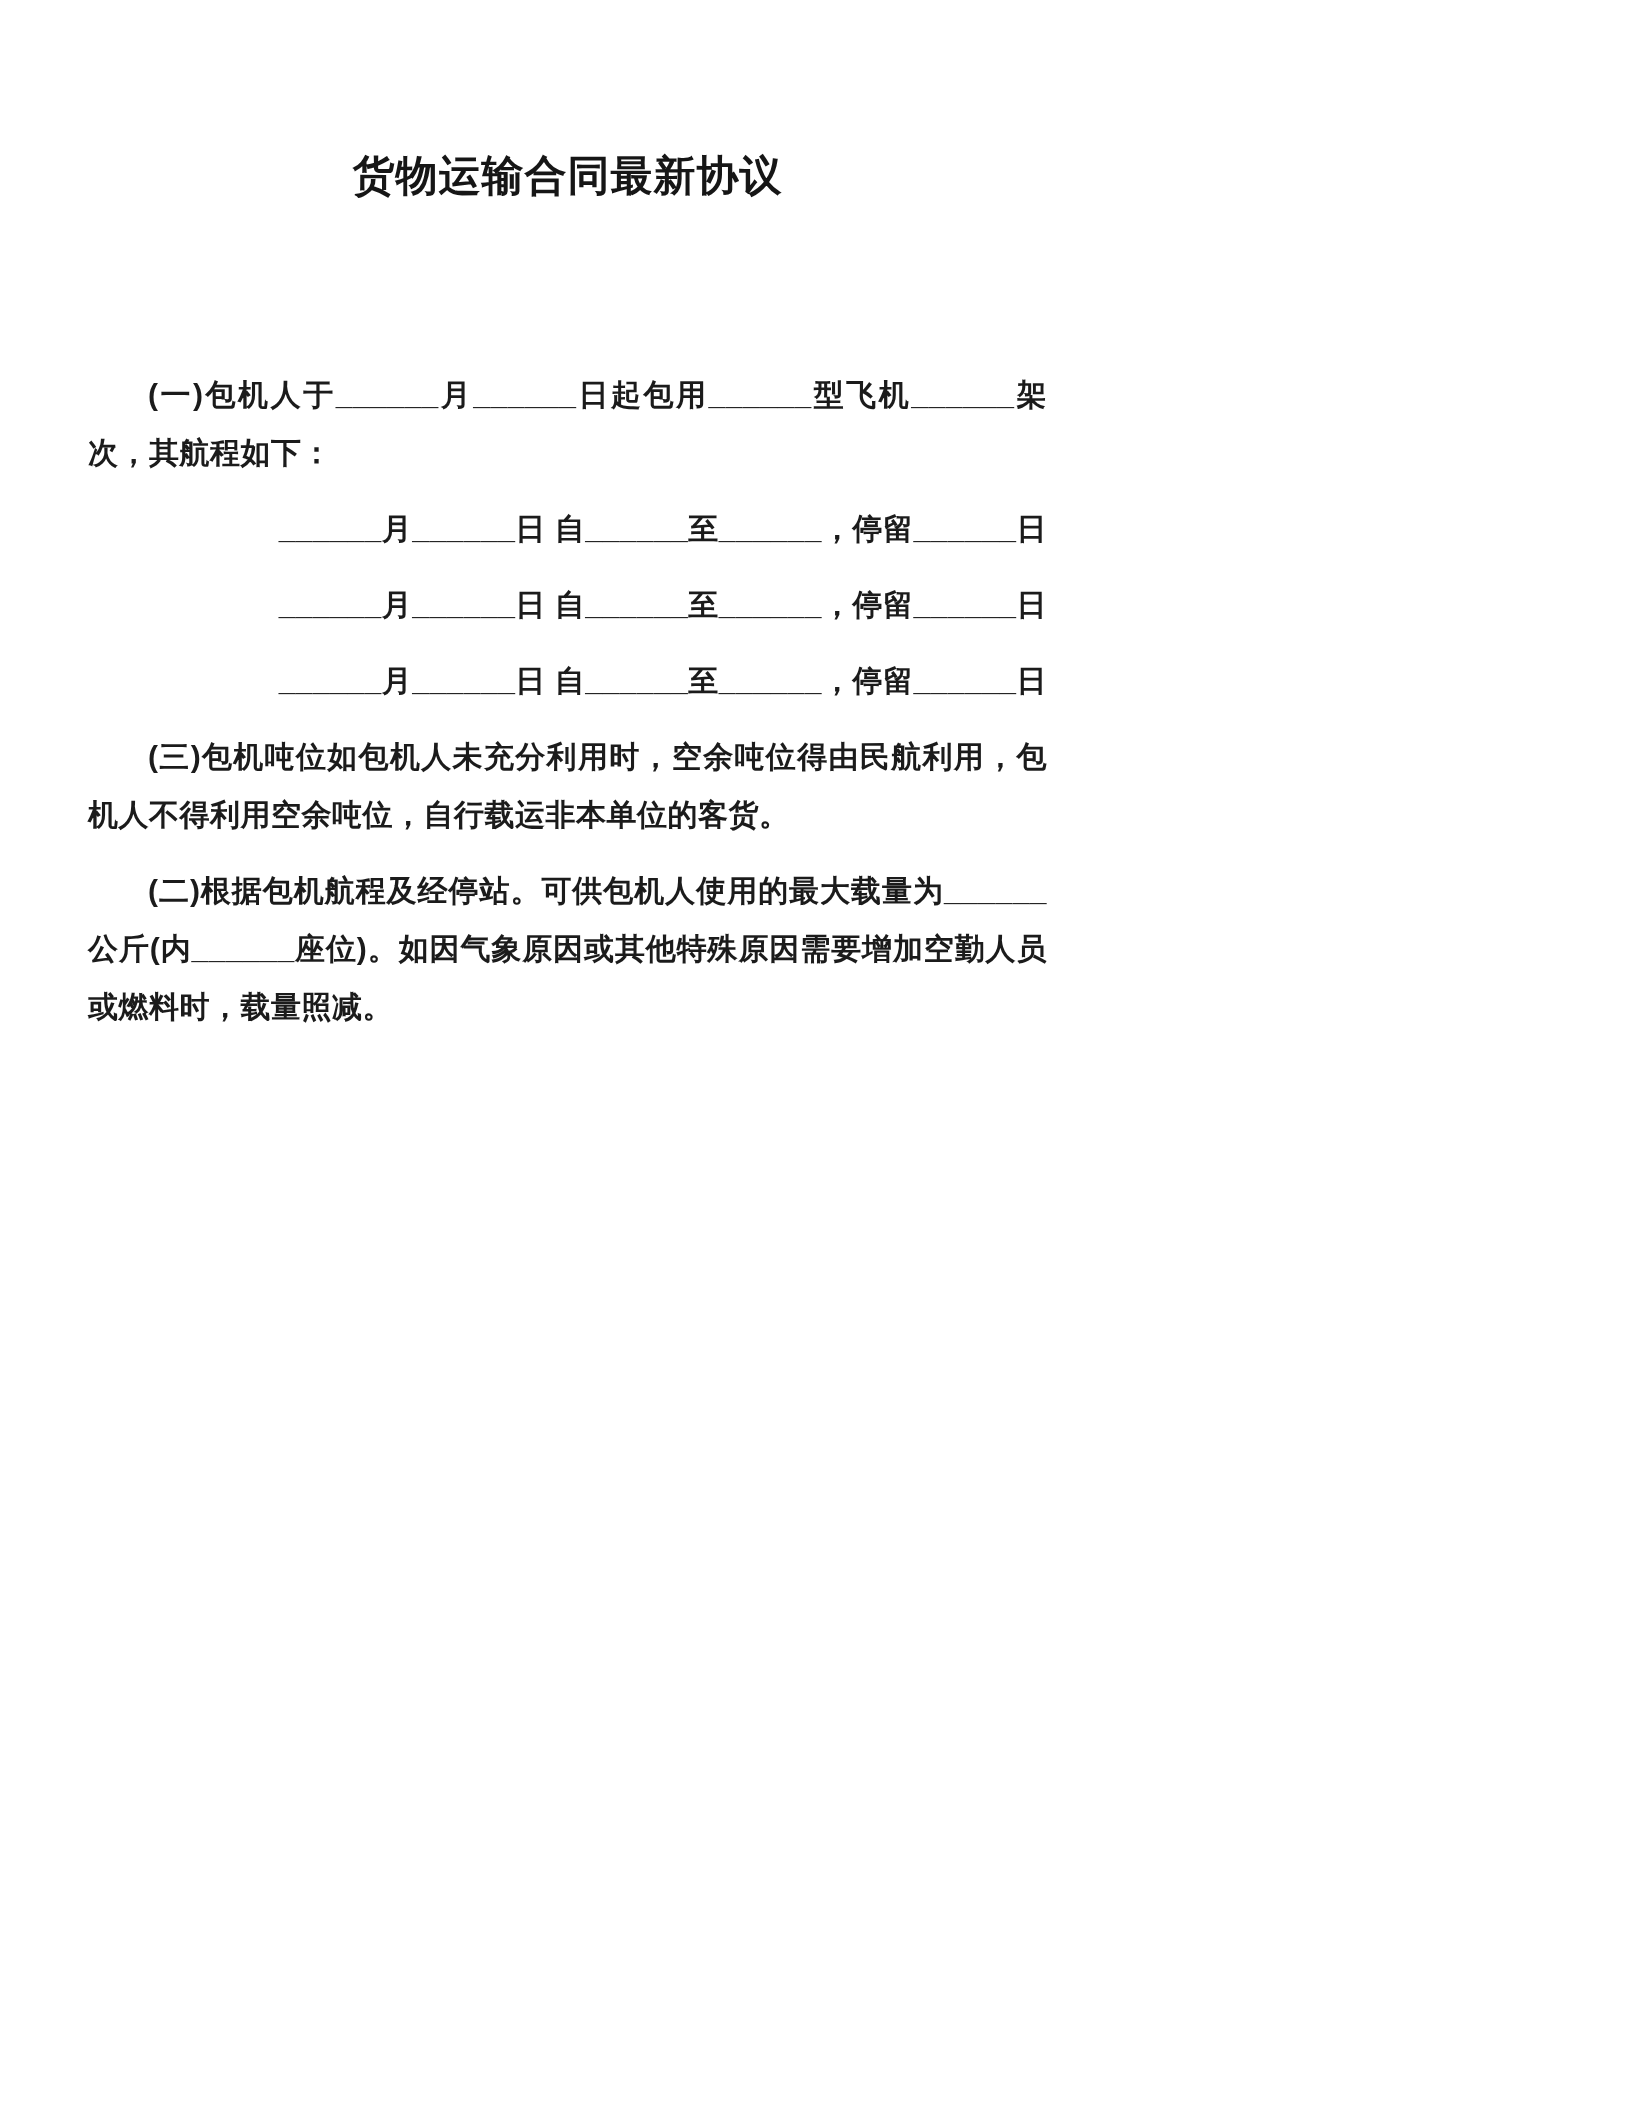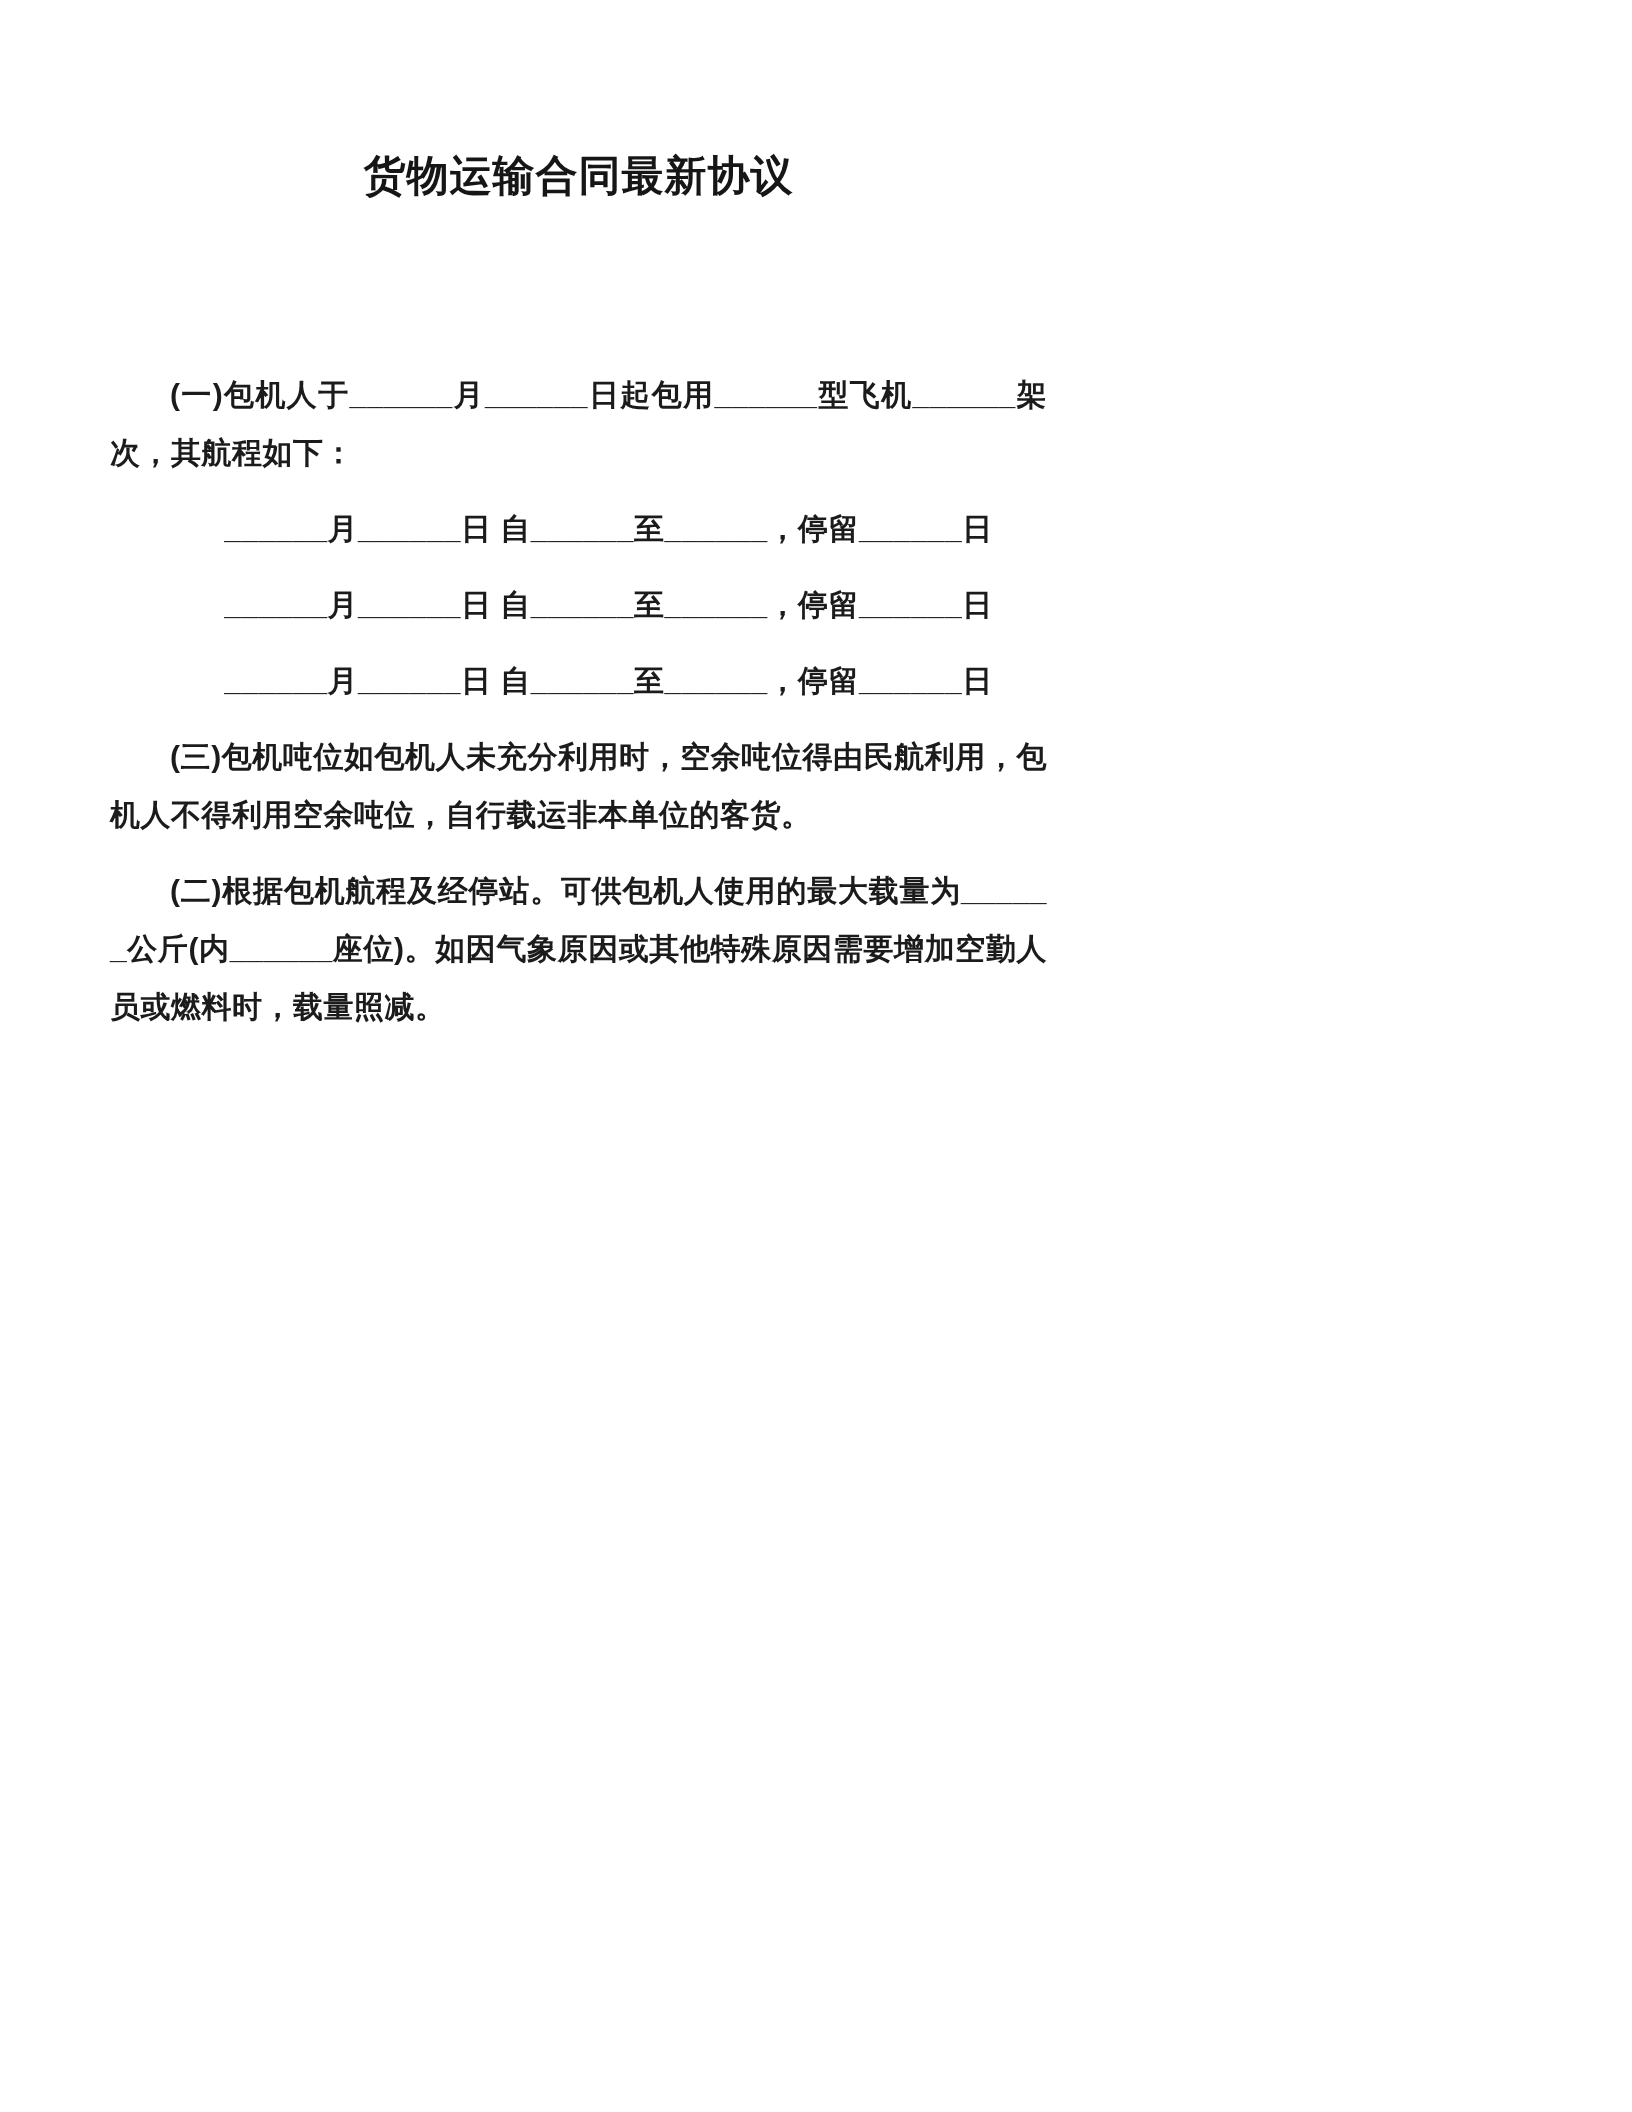--- a/index.html
+++ b/index.html
@@ -10,21 +10,21 @@
   body {
     width: 1632px;
     height: 2112px;
     font-family: "Liberation Sans", "DejaVu Sans", sans-serif;
     color: #1b1b1b;
   }
   .page {
     box-sizing: border-box;
     width: 1632px;
     height: 2112px;
-    padding: 148px 585px 60px 110px; 
+    padding: 148px 585px 60px 88px; 
     background: #ffffff;
     overflow: hidden;
   }
   .doc-title {
     font-size: 42px;
     font-weight: 700;
     text-align: center;
     margin: 0 0 162px 0;
     letter-spacing: 1px;
     color: #161616;
@@ -34,21 +34,21 @@
     font-weight: 700;
     line-height: 58px;
     margin: 0 0 18px 0;
     text-indent: 2em;
     text-align: justify;
     letter-spacing: 0.5px;
     word-break: break-all;
     color: #1b1b1b;
   }
   .para.schedule {
-    text-align: center;
+    text-align: right;
   }
 </style>
 </head>
 <body>
 
 <div class="page">
 
   <h1 class="doc-title">货物运输合同最新协议</h1>
 
 

